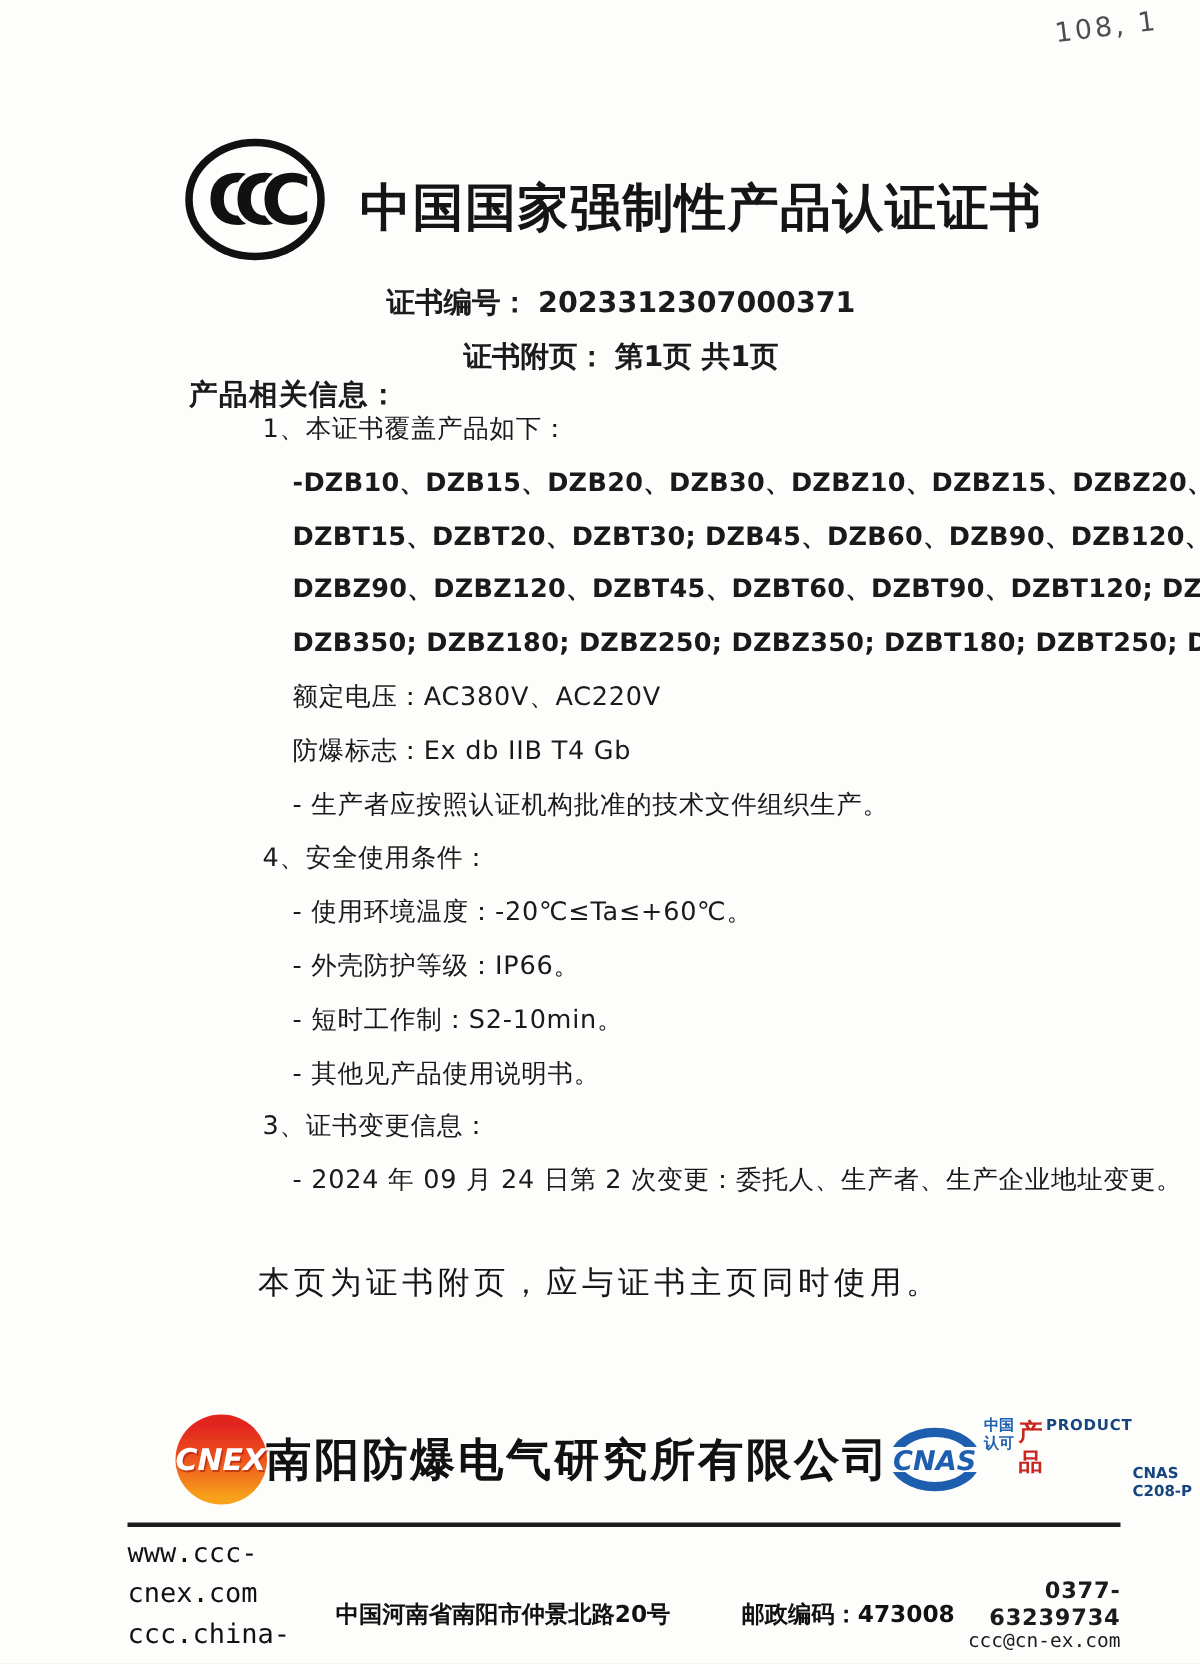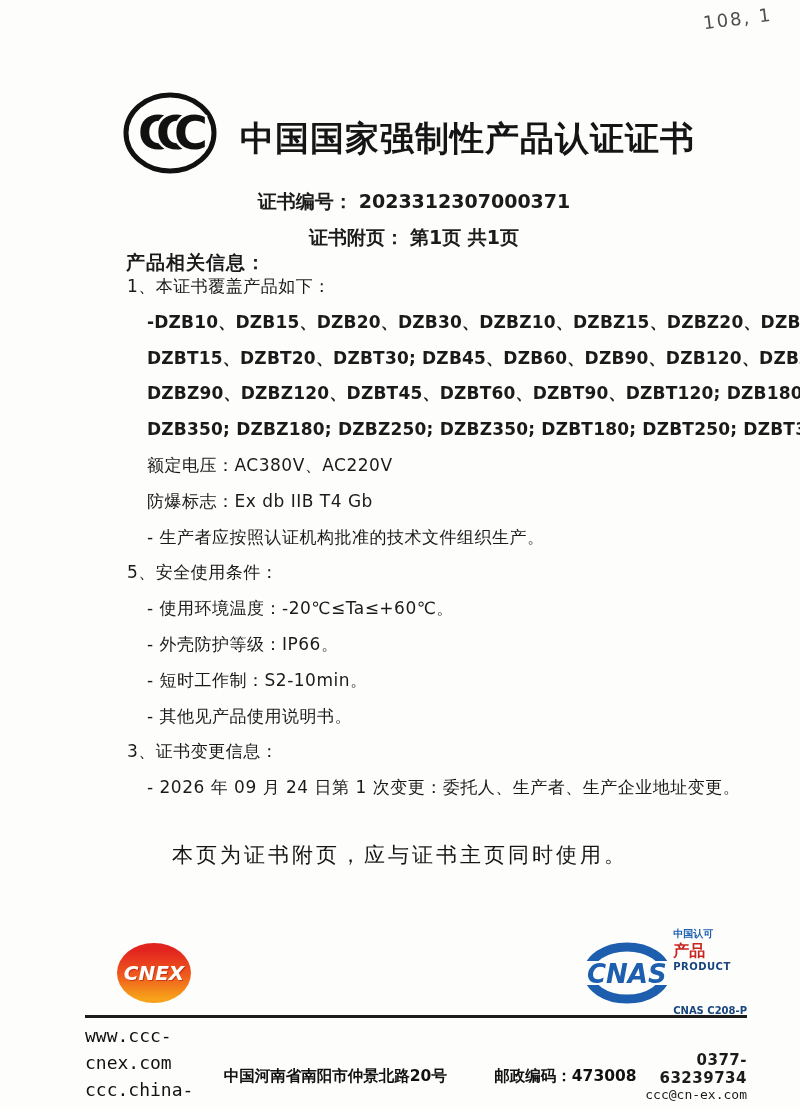--- a/index.html
+++ b/index.html
@@ -37,21 +37,21 @@
   }
   .cert-line.l1 { top: 189px; }
   .cert-line.l2 { top: 225px; }
   .cert-line .gap { display: inline-block; width: 6px; }
 
   
   .section-heading {
     position: absolute; left: 126px; top: 250px;
     font-size: 19px; font-weight: bold; letter-spacing: 1px;
   }
-  .body-lines { position: absolute; top: 269px; left: 0; width: 800px; }
+  .body-lines { position: absolute; top: 269px; left: 0; width: 800px; padding-left: 48px; }
   .bline {
     font-size: 17px; line-height: 35.8px; white-space: nowrap;
     letter-spacing: .5px; color: #1a1a1a;
   }
   .bline.i0 { padding-left: 127px; }
   .bline.i1 { padding-left: 147px; }
   .bline.models { font-weight: 600; letter-spacing: .2px; }
 
   .footer-note {
     position: absolute; top: 841px; left: 0; width: 800px;
@@ -73,21 +73,21 @@
   .cnex-logo span {
     color: #ffffff; font-weight: bold; font-style: italic;
     font-size: 20px; letter-spacing: 0px;
     text-shadow: 1px 1px 0 rgba(160,20,10,.55);
   }
   .company-name {
     font-size: 30px; font-weight: bold; letter-spacing: 2px;
     color: #111; white-space: nowrap;
   }
   .cnas-block { display: flex; align-items: center; gap: 4px; }
-  .cnas-side { display: flex; flex-direction: column; line-height: 1.25; }
+  .cnas-side { display: flex; flex-direction: row; line-height: 1.25; }
   .cnas-side .s1 { font-size: 10px; color: #1d5fae; font-weight: bold; }
   .cnas-side .s2 { font-size: 16px; color: #c8251f; font-weight: bold; }
   .cnas-side .s3 { font-size: 10px; color: #17457e; font-weight: bold; letter-spacing: .5px; }
   .cnas-side .s4 { font-size: 10px; color: #17457e; font-weight: bold; margin-top: 32px; }
 
   
   .divider {
     position: absolute; top: 1015px; left: 85px; width: 662px; height: 3px;
     background: #1c1c1c;
   }
@@ -129,35 +129,36 @@
 
   <div class="body-lines">
     <div class="bline i0">1、本证书覆盖产品如下：</div>
     <div class="bline i1 models">-DZB10、DZB15、DZB20、DZB30、DZBZ10、DZBZ15、DZBZ20、DZBZ30、DZBT10、</div>
     <div class="bline i1 models">DZBT15、DZBT20、DZBT30; DZB45、DZB60、DZB90、DZB120、DZBZ45、DZBZ60、</div>
     <div class="bline i1 models">DZBZ90、DZBZ120、DZBT45、DZBT60、DZBT90、DZBT120; DZB180; DZB250;</div>
     <div class="bline i1 models">DZB350; DZBZ180; DZBZ250; DZBZ350; DZBT180; DZBT250; DZBT350</div>
     <div class="bline i1">额定电压：AC380V、AC220V</div>
     <div class="bline i1">防爆标志：Ex db IIB T4 Gb</div>
     <div class="bline i1">- 生产者应按照认证机构批准的技术文件组织生产。</div>
-    <div class="bline i0">5、安全使用条件：</div>
+    <div class="bline i0">4、安全使用条件：</div>
     <div class="bline i1">- 使用环境温度：-20℃≤Ta≤+60℃。</div>
     <div class="bline i1">- 外壳防护等级：IP66。</div>
     <div class="bline i1">- 短时工作制：S2-10min。</div>
     <div class="bline i1">- 其他见产品使用说明书。</div>
     <div class="bline i0">3、证书变更信息：</div>
-    <div class="bline i1">- 2026 年 09 月 24 日第 1 次变更：委托人、生产者、生产企业地址变更。</div>
+    <div class="bline i1">- 2024 年 09 月 24 日第 2 次变更：委托人、生产者、生产企业地址变更。</div>
   </div>
 
   <div class="footer-note">本页为证书附页，应与证书主页同时使用。</div>
 
   <div class="footer-row">
     <div class="cnex-logo">
       <span>CNEX</span>
     </div>
+    <div class="company-name">南阳防爆电气研究所有限公司</div>
     <div class="cnas-block">
       <svg width="84" height="62" viewBox="0 0 84 62">
         <ellipse cx="42" cy="31" rx="39" ry="26" fill="none" stroke="#1d5fae" stroke-width="9"></ellipse>
         <rect x="0" y="19" width="84" height="24" fill="#fdfdfc"></rect>
         <text x="2" y="41" font-family="DejaVu Sans, sans-serif" font-size="26" font-weight="bold" font-style="italic" fill="#1d5fae">CNAS</text>
       </svg>
       <div class="cnas-side">
         <span class="s1">中国认可</span>
         <span class="s2">产品</span>
         <span class="s3">PRODUCT</span>

